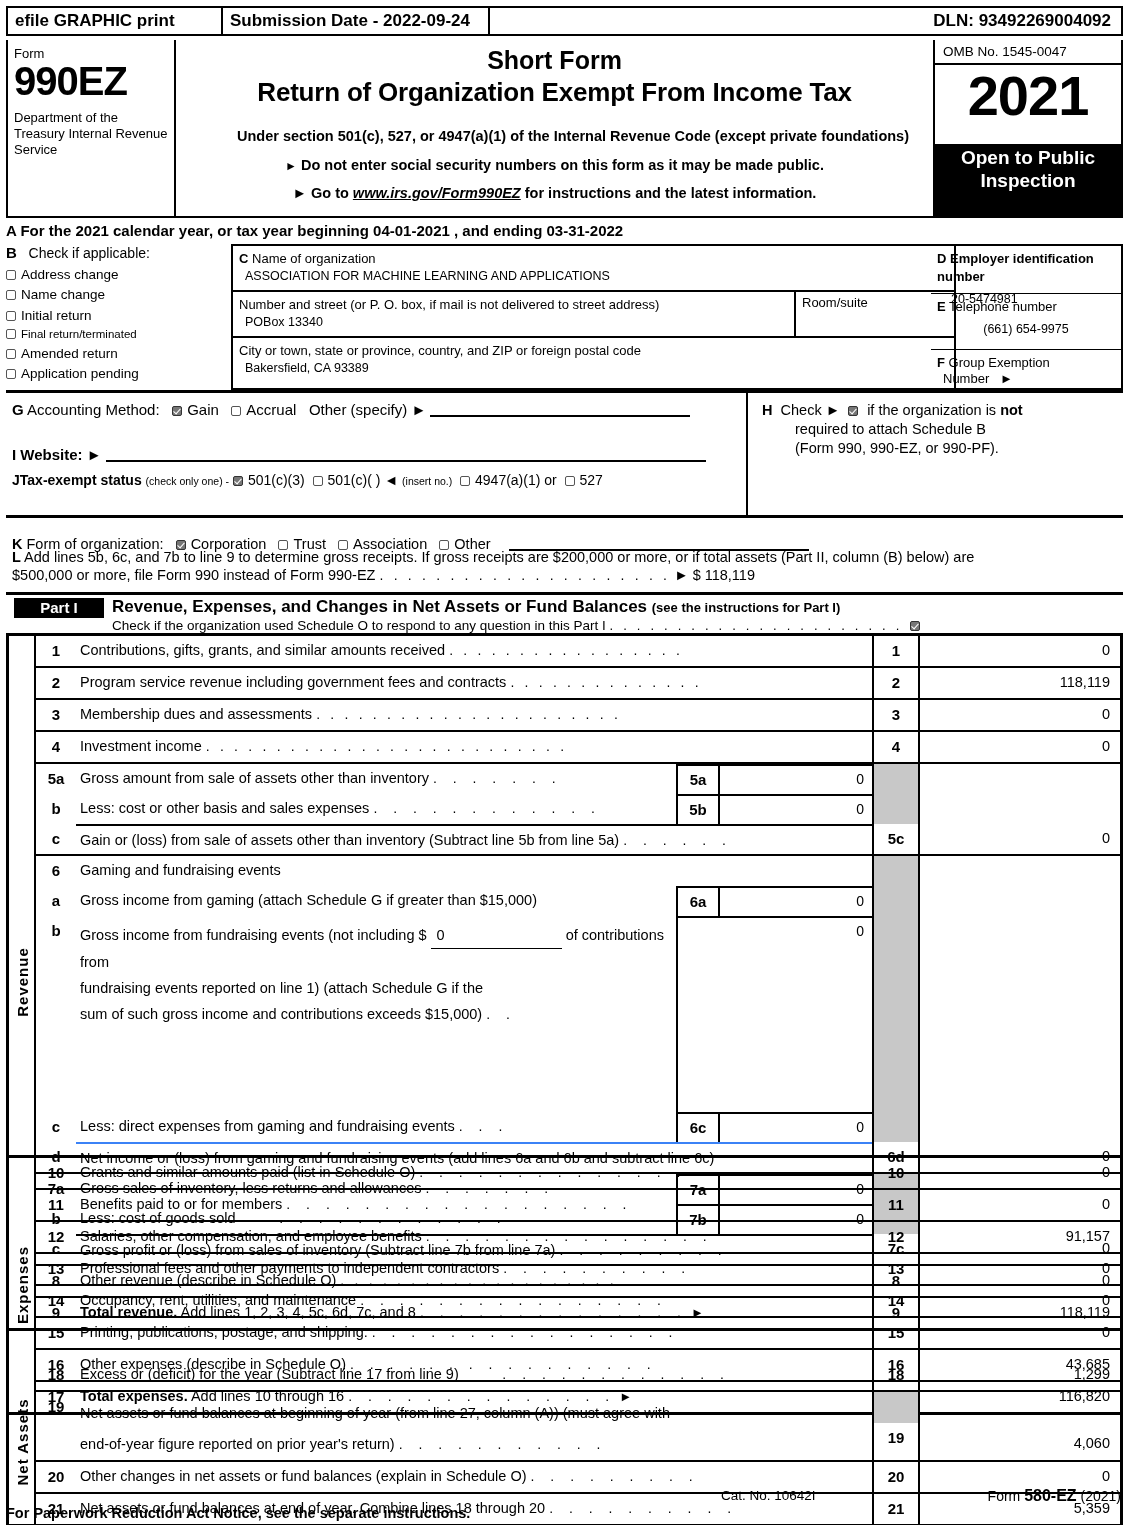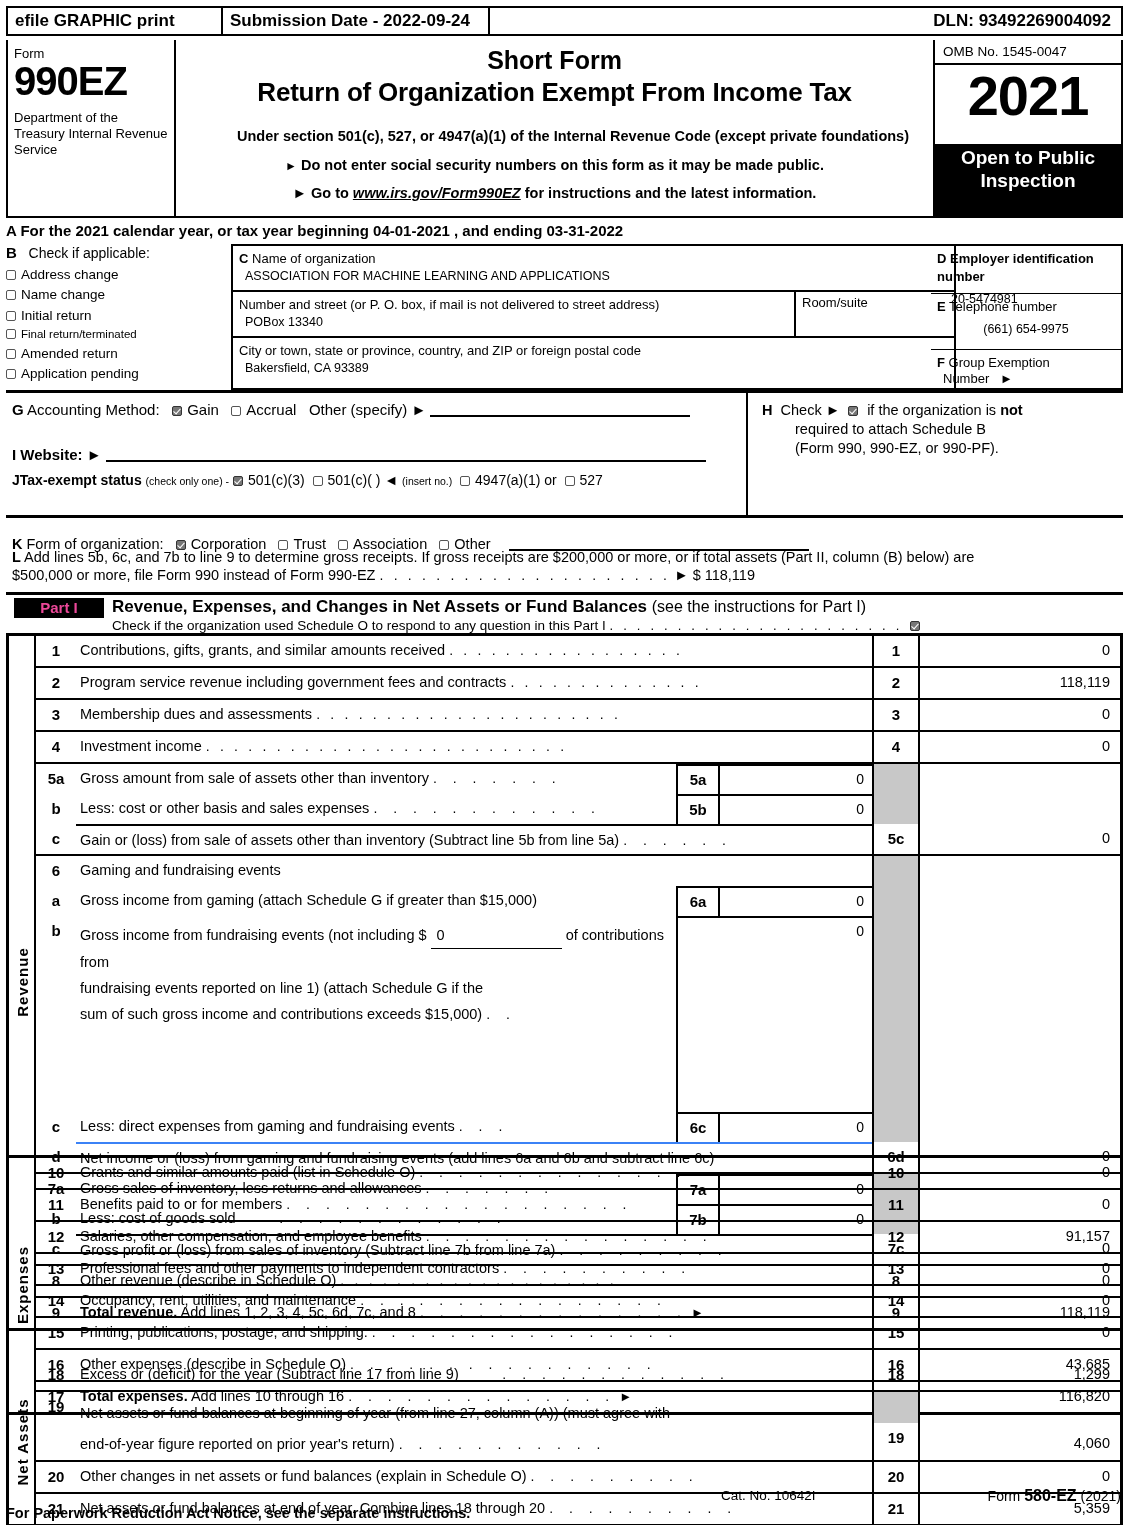--- a/index.html
+++ b/index.html
@@ -165,25 +165,25 @@
   }
 
   
   .partbanner{
     position:absolute; left:6px; top:592px; width:1117px; height:44px;
     border-top:3px solid #000; border-bottom:3px solid #000;
     box-sizing:border-box;
   }
   .parttag{
     position:absolute; left:8px; top:3px; width:90px; height:20px;
-    background:#000; color:#ec4899; font-size:15px; font-weight:bold;
+    background:#000; color:#ffffff; font-size:15px; font-weight:bold;
     text-align:center; line-height:20px;
   }
   .parttitle{position:absolute; left:106px; top:2px; font-size:17px; font-weight:bold;}
-  .parttitle .norm{font-size:16px; font-weight:normal;}
+  .parttitle .norm{font-size:13px; font-weight:bold;}
   .partsub{position:absolute; left:106px; top:23px; font-size:13.5px; width:1000px;}
   .partsub .dots{letter-spacing:3.2px; font-size:13px;}
 
   
   .tbl{
     position:absolute; left:6px; width:1117px;
     box-sizing:border-box;
     border-left:3px solid #000; border-right:3px solid #000;
   }
   #revtbl{top:636px; border-bottom:3px solid #000;}

